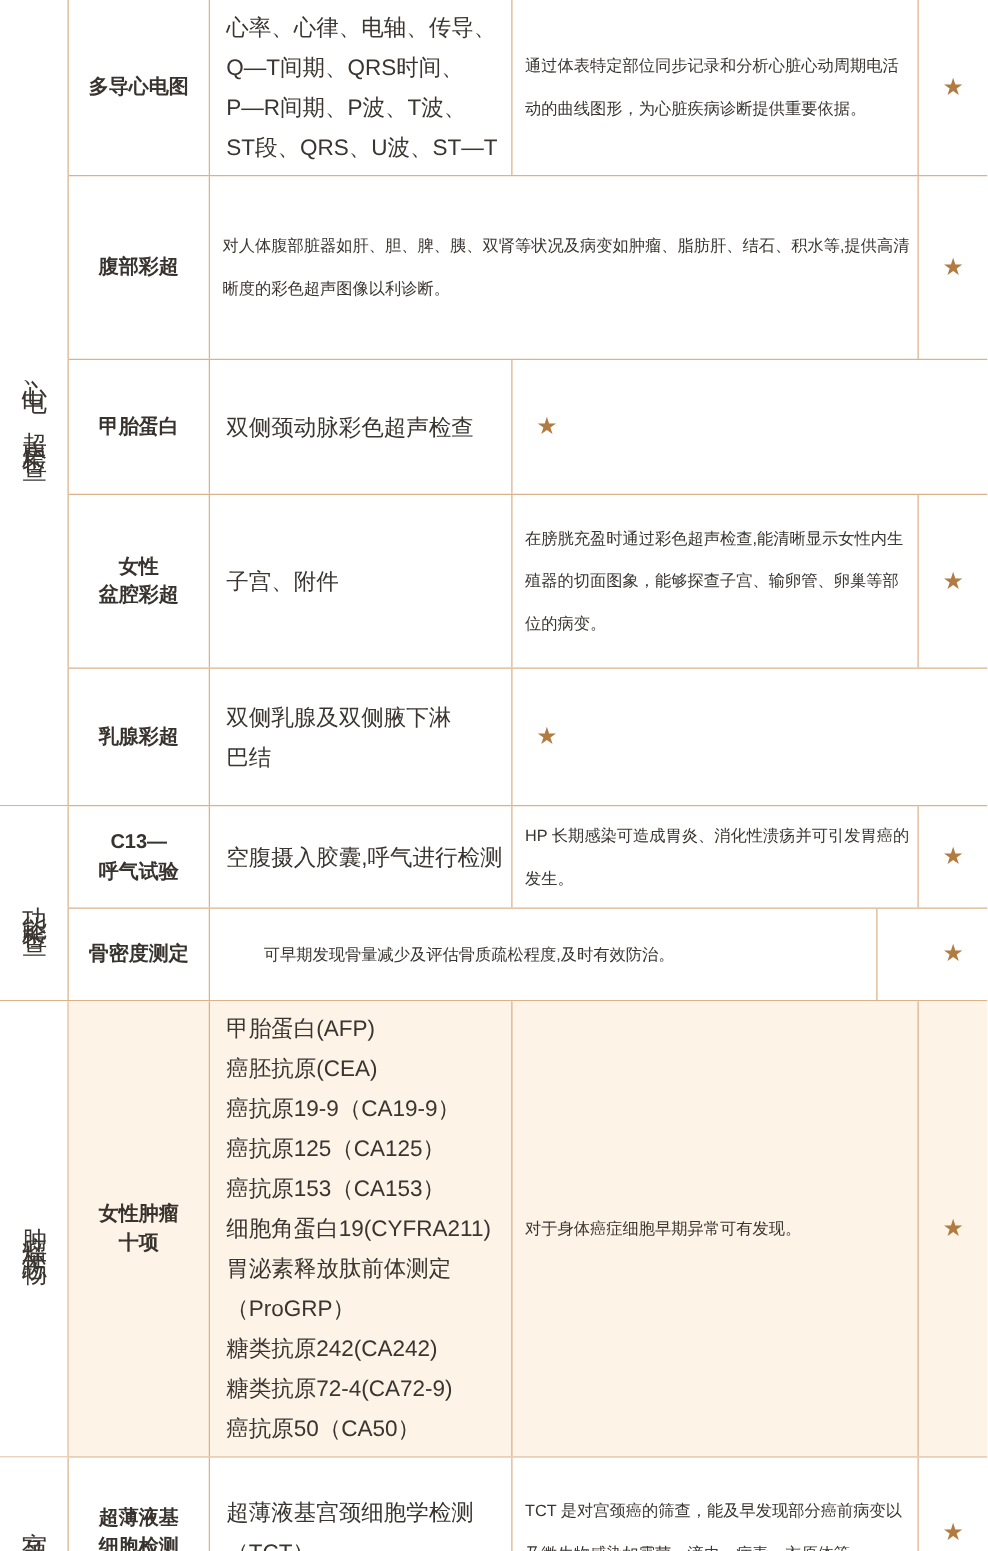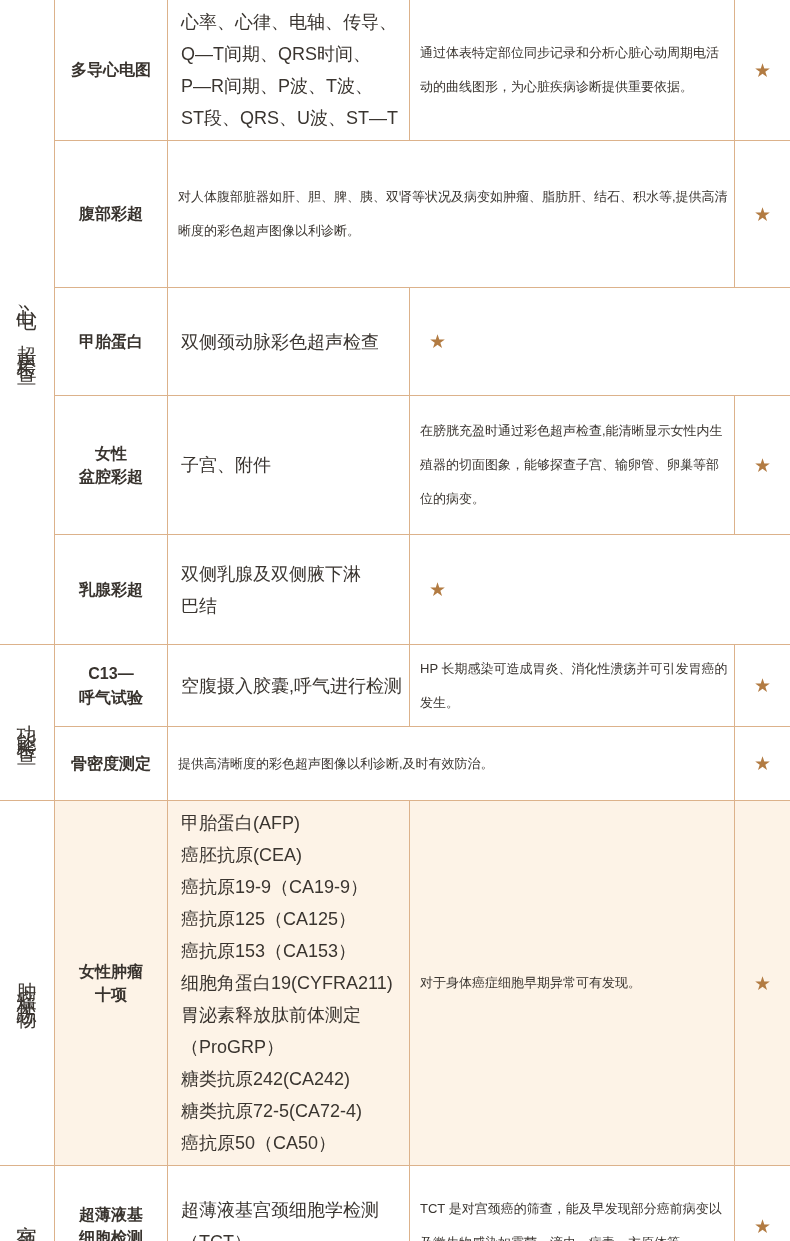--- a/index.html
+++ b/index.html
@@ -150,23 +150,23 @@
   <div class="row" style="min-height: 81px;">
     <div class="cell name-cell">C13—
 呼气试验</div>
     <div class="cell items-cell">空腹摄入胶囊,呼气进行检测</div>
     <div class="cell desc-cell">HP 长期感染可造成胃炎、消化性溃疡并可引发胃癌的发生。</div>
     <div class="cell star-cell">
       <span class="star">★</span>
     </div>
   </div>
 
-  <div class="row" style="min-height: 74px;">
+  <div class="row" style="min-height: 74px; gap: 33px;">
     <div class="cell name-cell">骨密度测定</div>
-    <div class="cell desc-cell">提供高清晰度的彩色超声图像以利诊断,及时有效防治。</div>
+    <div class="cell desc-cell">可早期发现骨量减少及评估骨质疏松程度,及时有效防治。</div>
     <div class="cell star-cell">
       <span class="star">★</span>
     </div>
   </div>
 </div>
   </div>
 
   <div class="section highlight">
     <div class="category-cell">
       <div class="category-text">肿瘤标志物</div>
@@ -176,21 +176,21 @@
     <div class="cell name-cell">女性肿瘤
 十项</div>
     <div class="cell items-cell">甲胎蛋白(AFP)
 癌胚抗原(CEA)
 癌抗原19-9（CA19-9）
 癌抗原125（CA125）
 癌抗原153（CA153）
 细胞角蛋白19(CYFRA211)
 胃泌素释放肽前体测定（ProGRP）
 糖类抗原242(CA242)
-糖类抗原72-5(CA72-4)
+糖类抗原72-4(CA72-9)
 癌抗原50（CA50）</div>
     <div class="cell desc-cell">对于身体癌症细胞早期异常可有发现。</div>
     <div class="cell star-cell">
       <span class="star">★</span>
     </div>
   </div>
 </div>
   </div>
 
   <div class="section">

